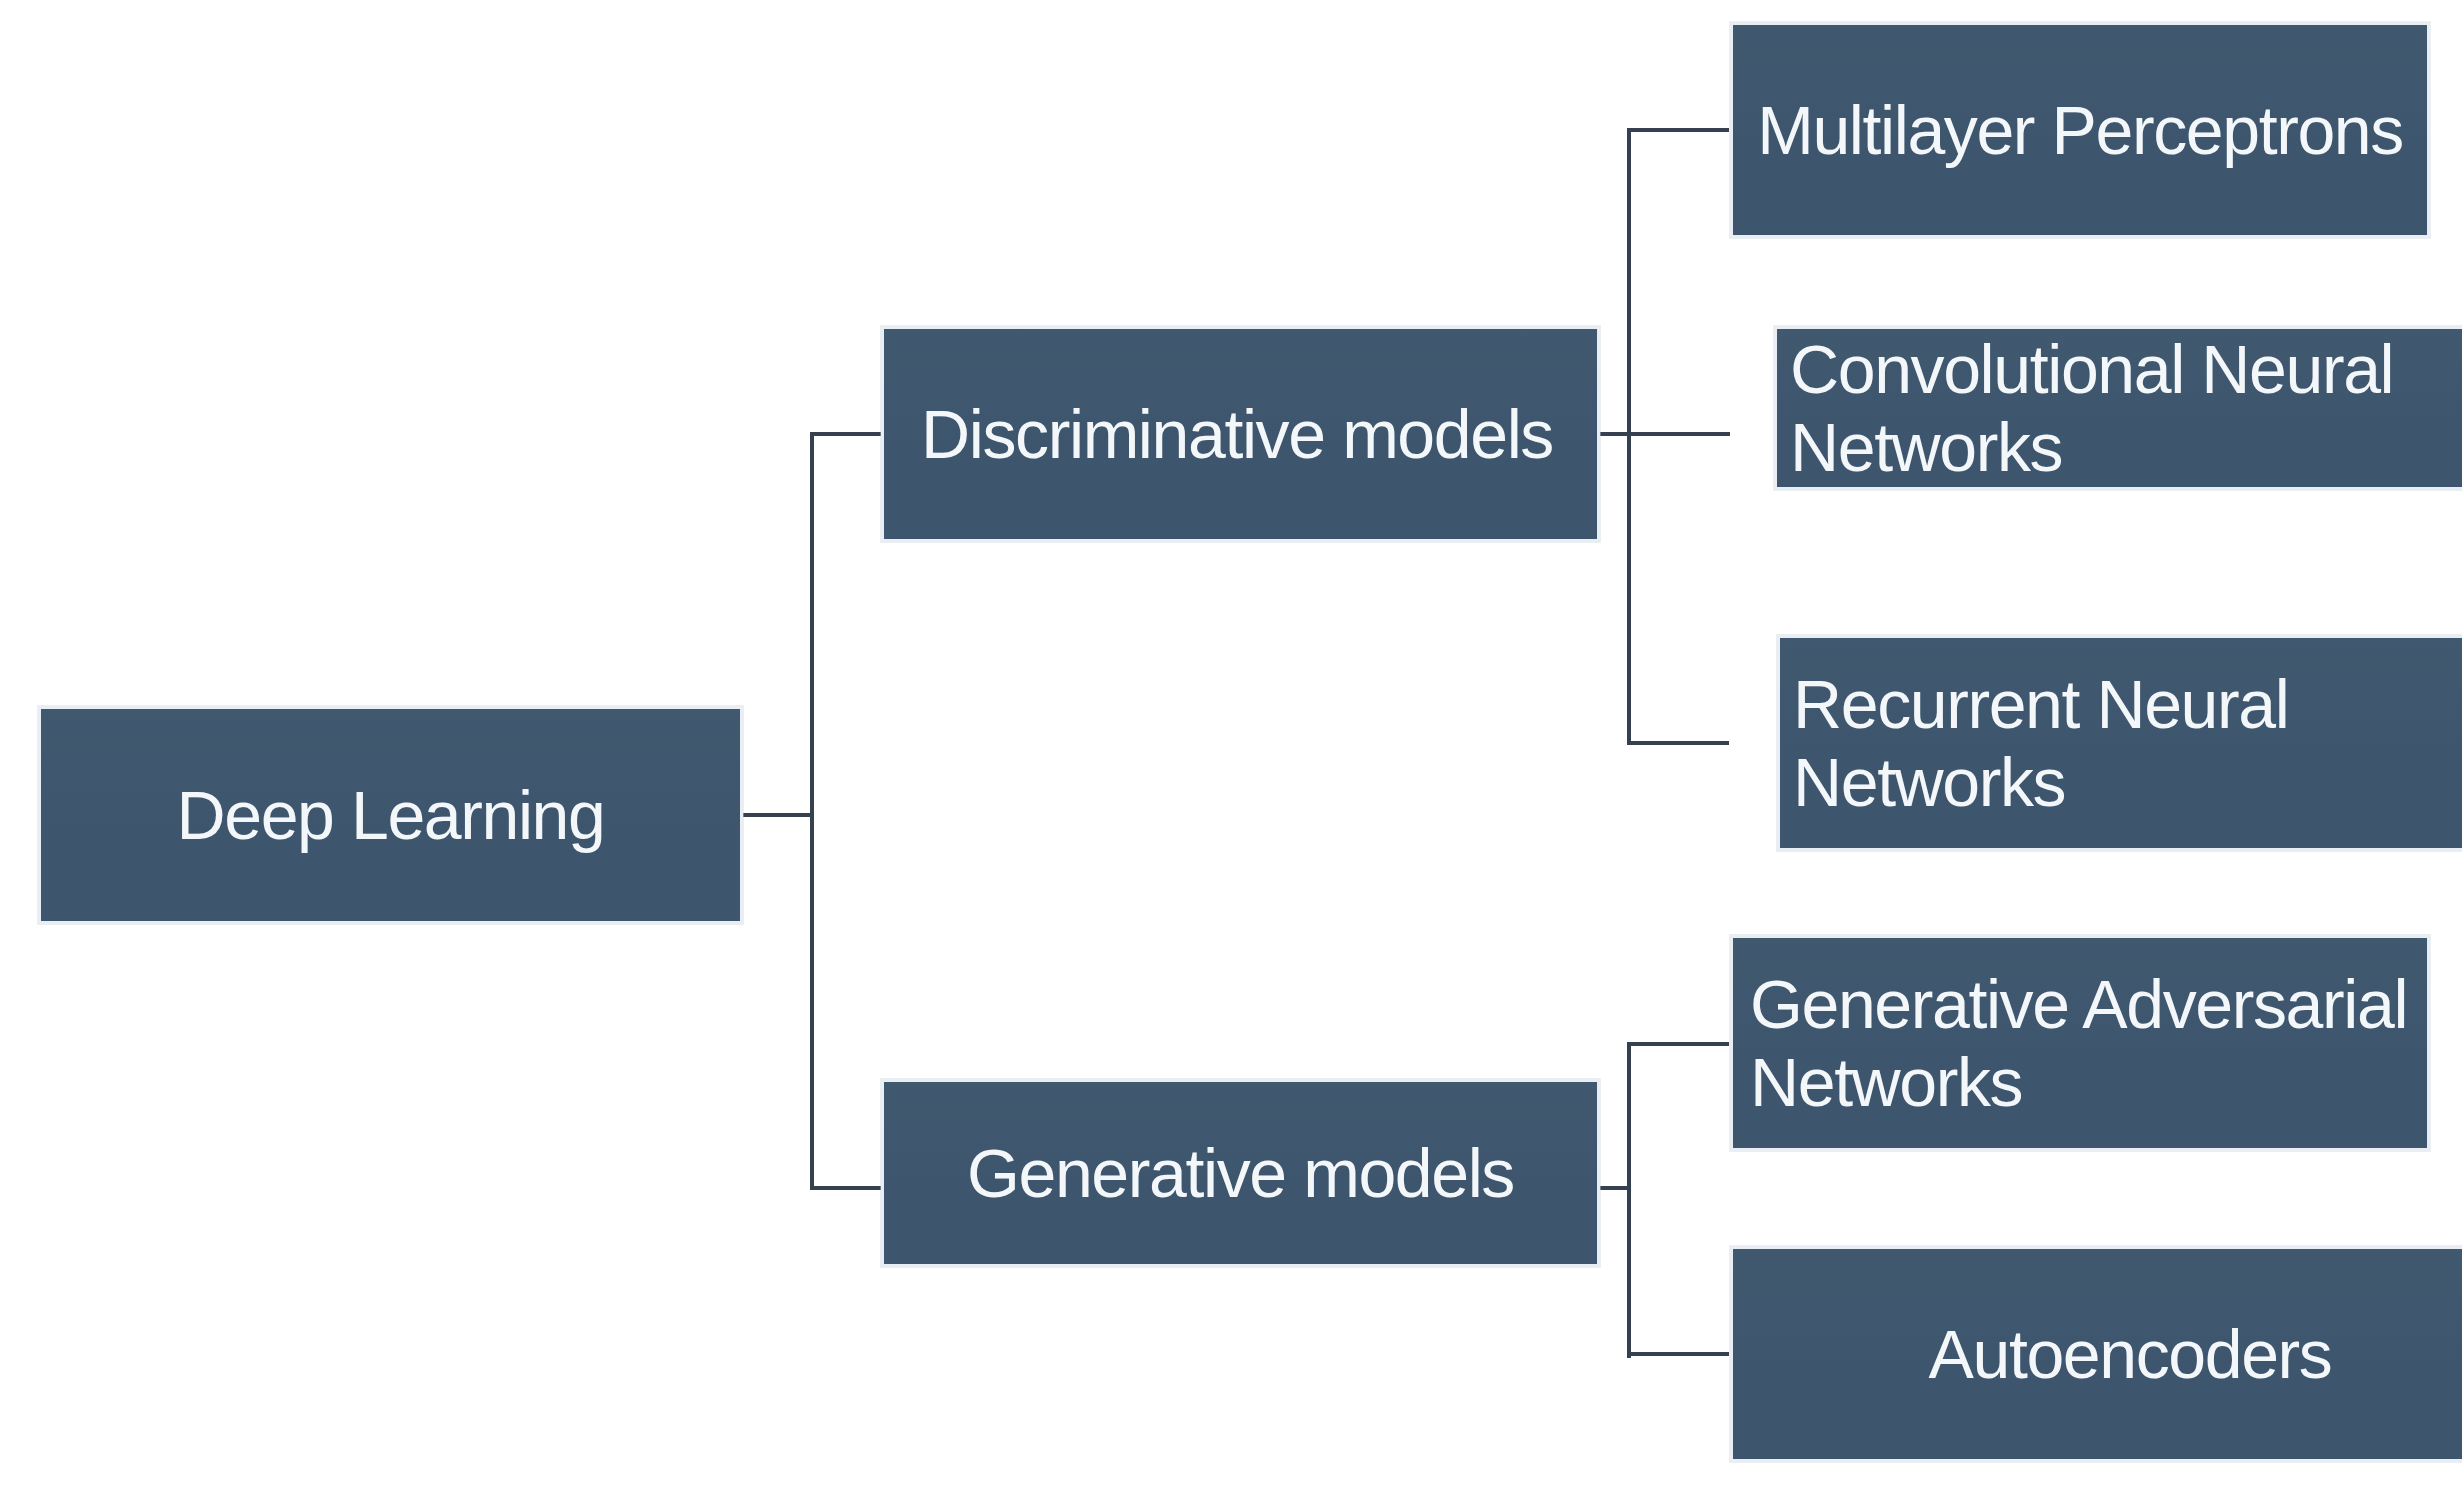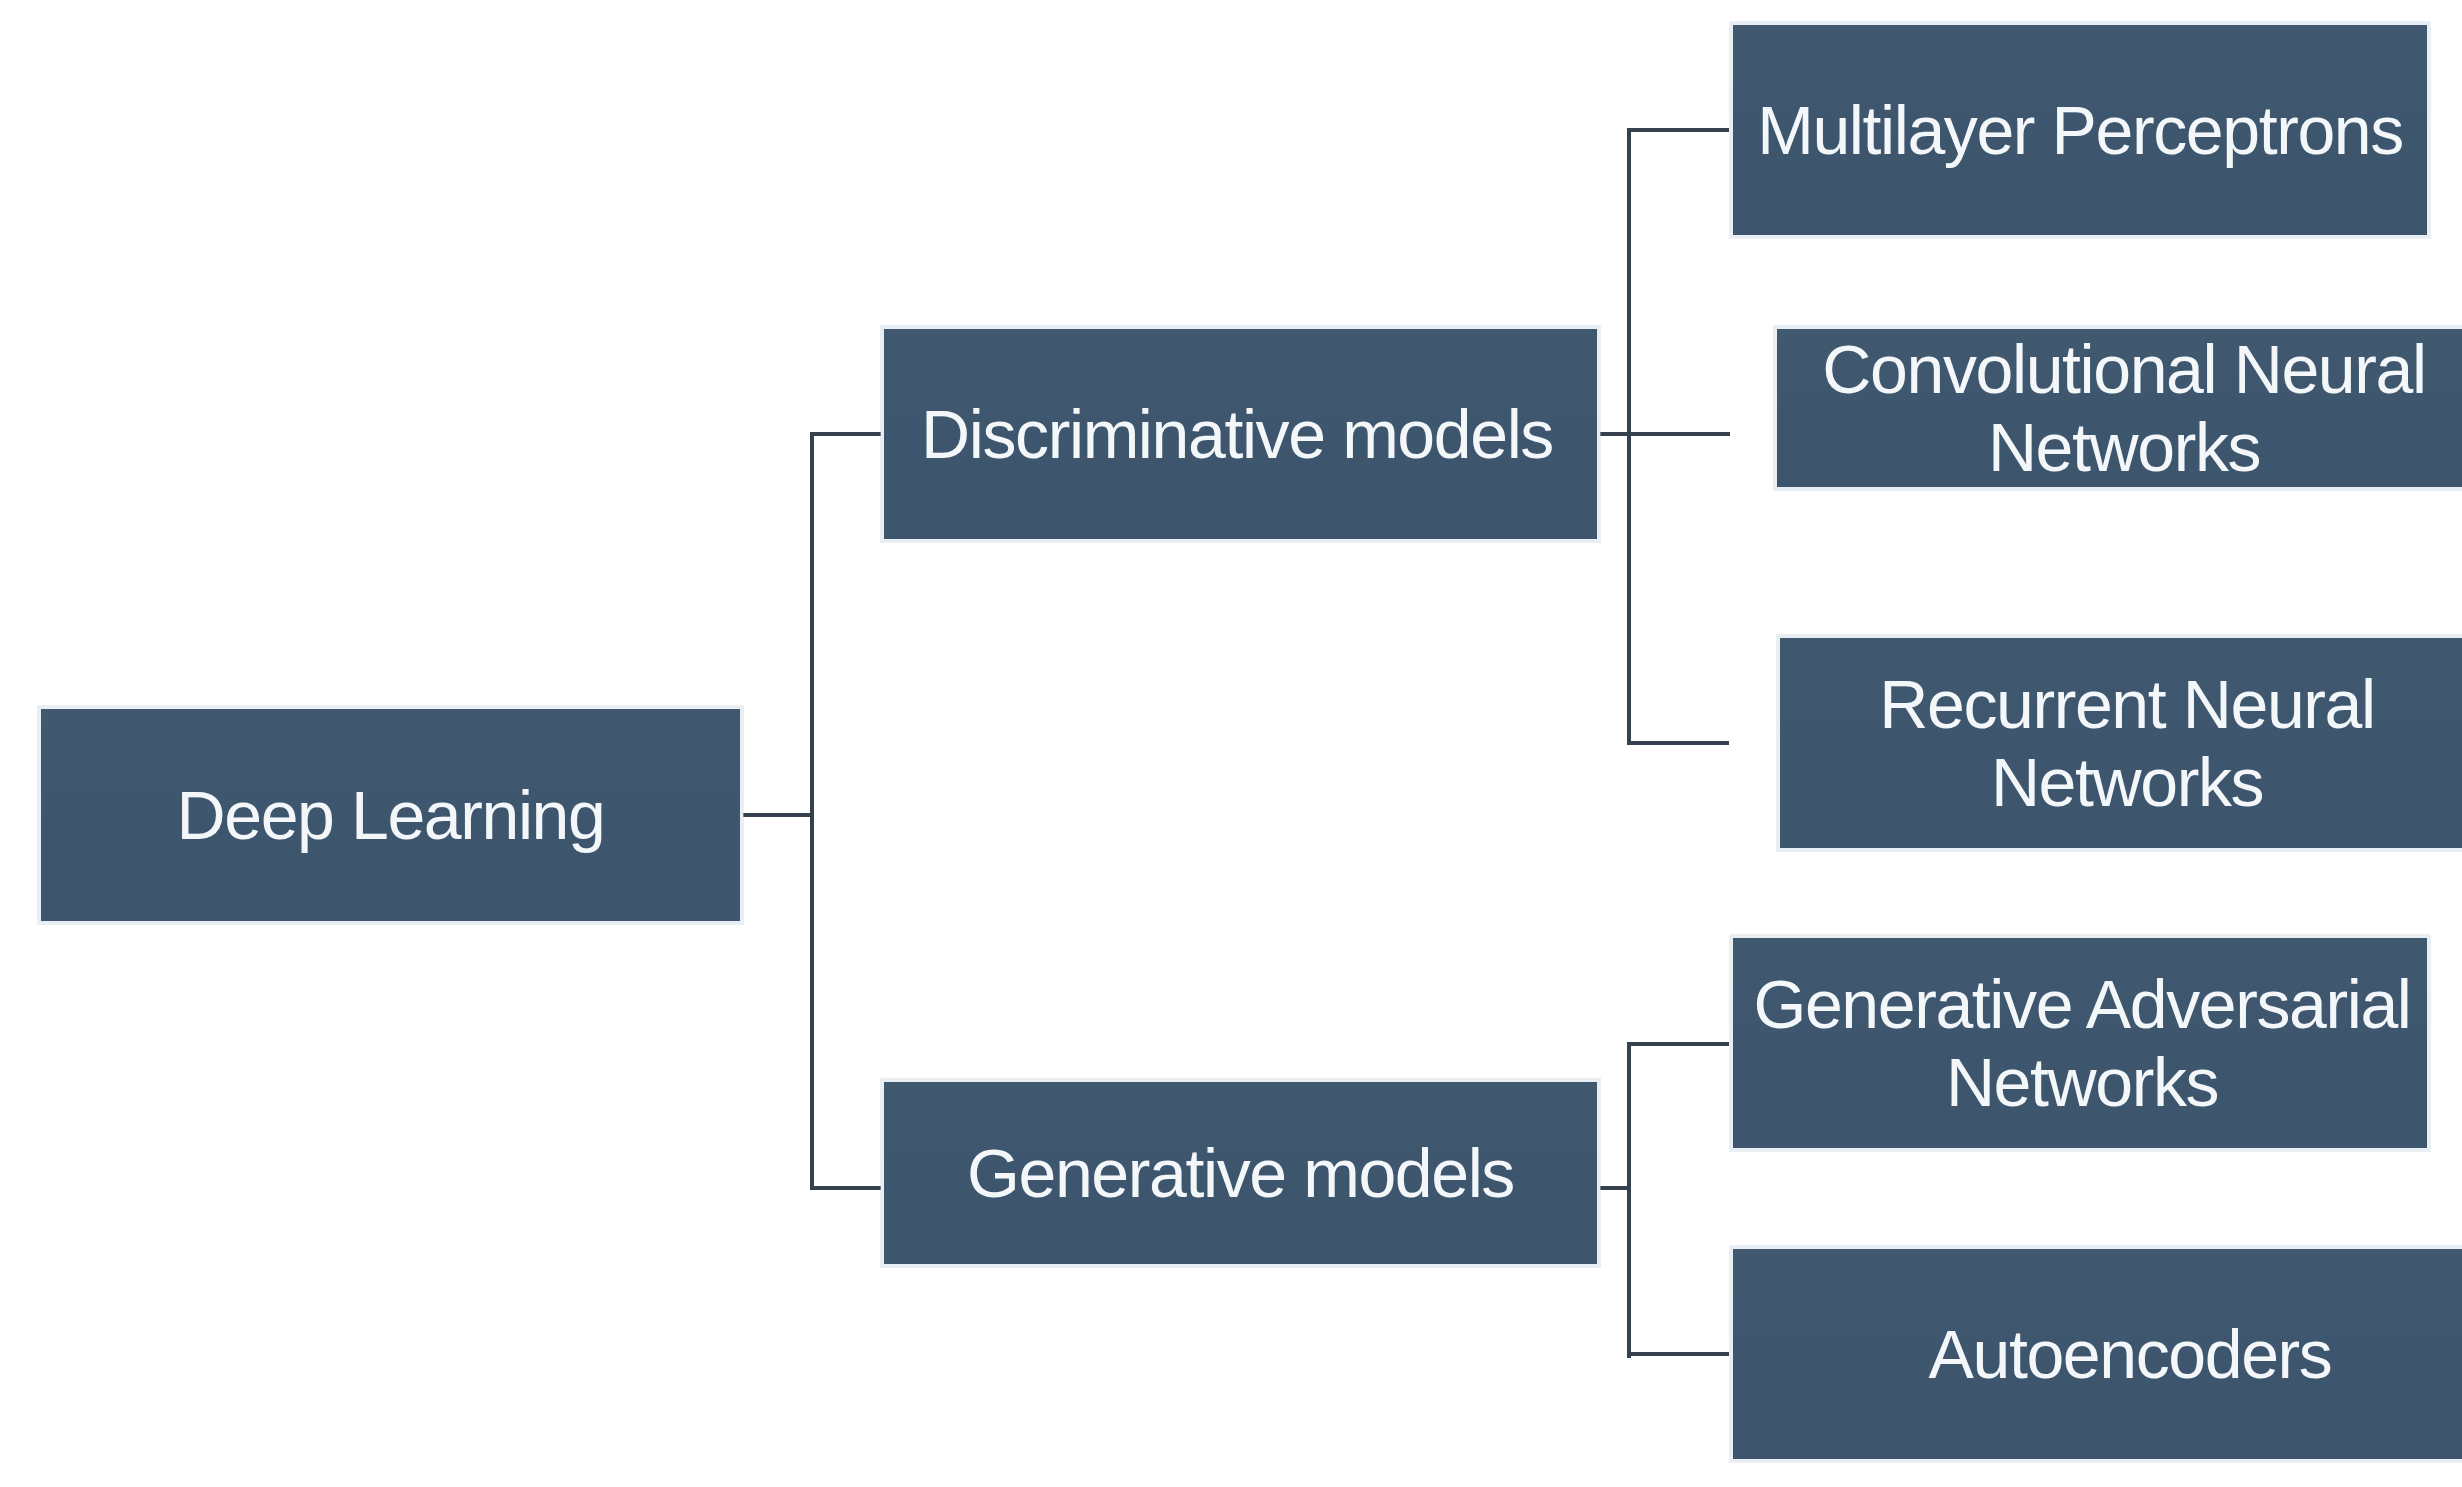--- a/index.html
+++ b/index.html
@@ -14,21 +14,21 @@
   html,body{width:2462px;height:1487px;background:var(--background);overflow:hidden;}
   body{font-family:"Liberation Sans","DejaVu Sans",sans-serif;}
   .canvas{position:relative;width:2462px;height:1487px;background:var(--background);}
 
   .node{
     position:absolute;
     background:linear-gradient(180deg,var(--box-fill-top) 0%,var(--box-fill) 55%,var(--box-fill) 100%);
     border:3.8px solid var(--box-border);
     box-shadow:0 0 0 0.9px rgba(205,214,224,0.45);
     display:flex;align-items:center;justify-content:center;
-    text-align:center;
+    text-align:left;
     color:var(--text);
     font-size:68px;
     line-height:1.15;
     letter-spacing:-1.4px;
     padding:5.6px 13px;
     z-index:2;
   }
 
   .line{position:absolute;background:var(--connector);z-index:1;}
 

